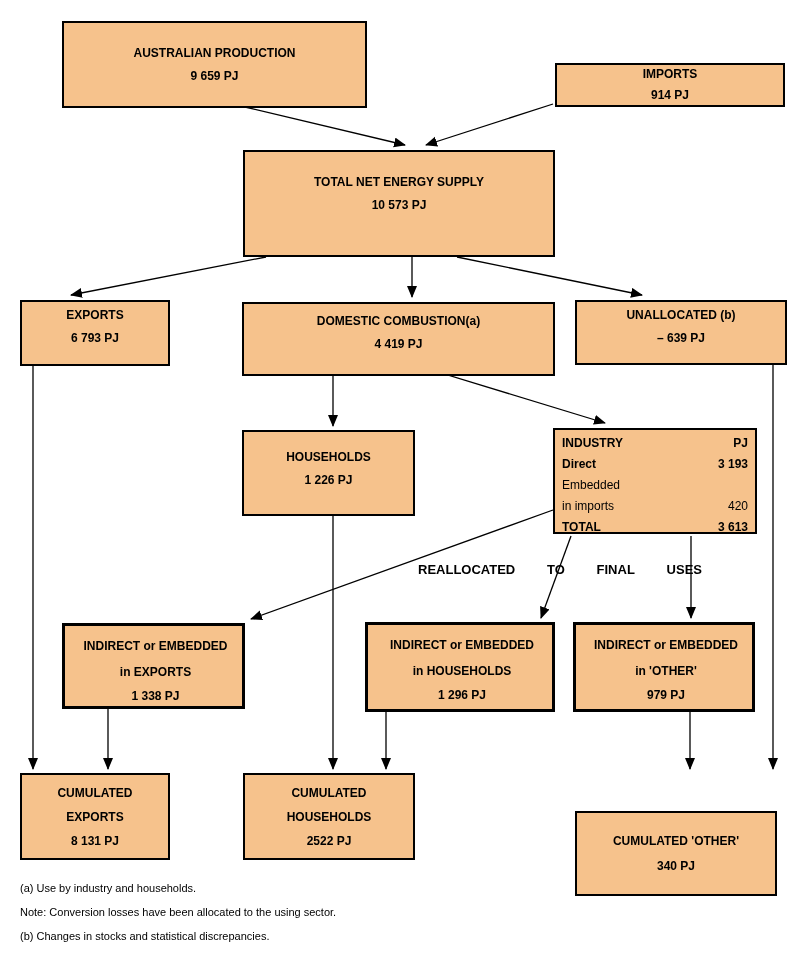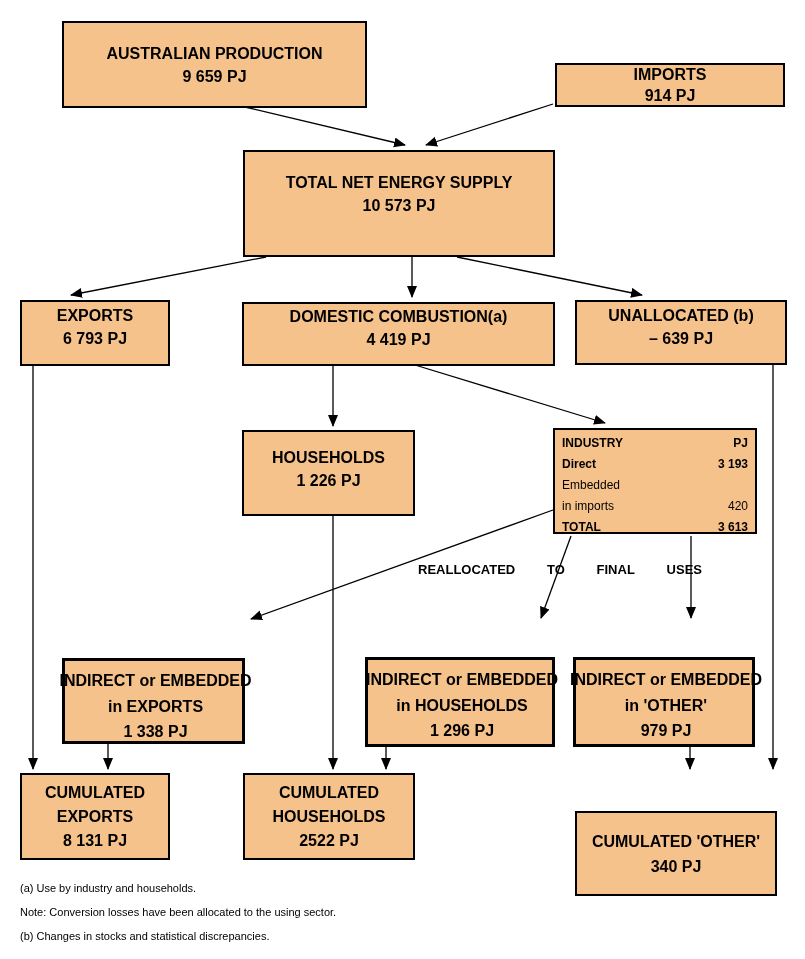--- a/index.html
+++ b/index.html
@@ -1,27 +1,27 @@
 <!DOCTYPE html>
 <html><head>
 <meta charset="utf-8">
 <style>
   html,body{margin:0;padding:0;background:#fff;}
   #stage{position:relative;width:805px;height:959px;background:#ffffff;
          font-family:"Liberation Sans",sans-serif;color:#000;}
   #wires{position:absolute;left:0;top:0;z-index:0;}
   .box{position:absolute;z-index:1;background:#F6C28C;border:2.5px solid #000;
        box-sizing:border-box;display:flex;flex-direction:column;align-items:center;
-       justify-content:center;text-align:center;font-weight:bold;font-size:16px;
+       justify-content:center;text-align:center;font-weight:bold;font-size:12px;
        line-height:23px;}
   .box .ln{white-space:nowrap;}
   .pad-b12{padding-bottom:12px;}
   .pad-b10{padding-bottom:20px;}
   .pad-b8{padding-bottom:8px;}
-  .indirect{justify-content:space-between;padding:7px 0 6px 4px;border-width:3px;margin-top:35px;}
+  .indirect{justify-content:space-between;padding:7px 0 6px 4px;border-width:3px;}
   .indirect .hdr{line-height:26px;}
   .industry{align-items:stretch;justify-content:flex-start;padding:3px 7px 2px 7px;
             text-align:left;}
   .irow{display:flex;justify-content:space-between;line-height:21px;font-weight:bold;}
   .irow.reg{font-weight:normal;}
   .realloc{position:absolute;left:418px;top:562px;width:284px;display:flex;
            justify-content:space-between;font-weight:bold;font-size:13px;z-index:1;}
   .footnotes{position:absolute;left:20px;top:876px;font-size:11px;line-height:24px;z-index:1;}
 </style>
 </head>
@@ -68,21 +68,21 @@
   <div class="box pad-b10" style="left:243px;top:150px;width:312px;height:107px;">
     <div class="ln">TOTAL NET ENERGY SUPPLY</div>
     <div class="ln">10 573 PJ</div>
   </div>
 
   <div class="box pad-b12" style="left:20px;top:300px;width:150px;height:66px;">
     <div class="ln">EXPORTS</div>
     <div class="ln">6 793 PJ</div>
   </div>
 
-  <div class="box pad-b12" style="left:242px;top:302px;width:313px;height:64px;">
+  <div class="box pad-b12" style="left:242px;top:302px;width:313px;height:74px;">
     <div class="ln">DOMESTIC COMBUSTION(a)</div>
     <div class="ln">4 419 PJ</div>
   </div>
 
   <div class="box pad-b12" style="left:575px;top:300px;width:212px;height:65px;">
     <div class="ln">UNALLOCATED (b)</div>
     <div class="ln">– 639 PJ</div>
   </div>
 
   <div class="box pad-b8" style="left:242px;top:430px;width:173px;height:86px;">

